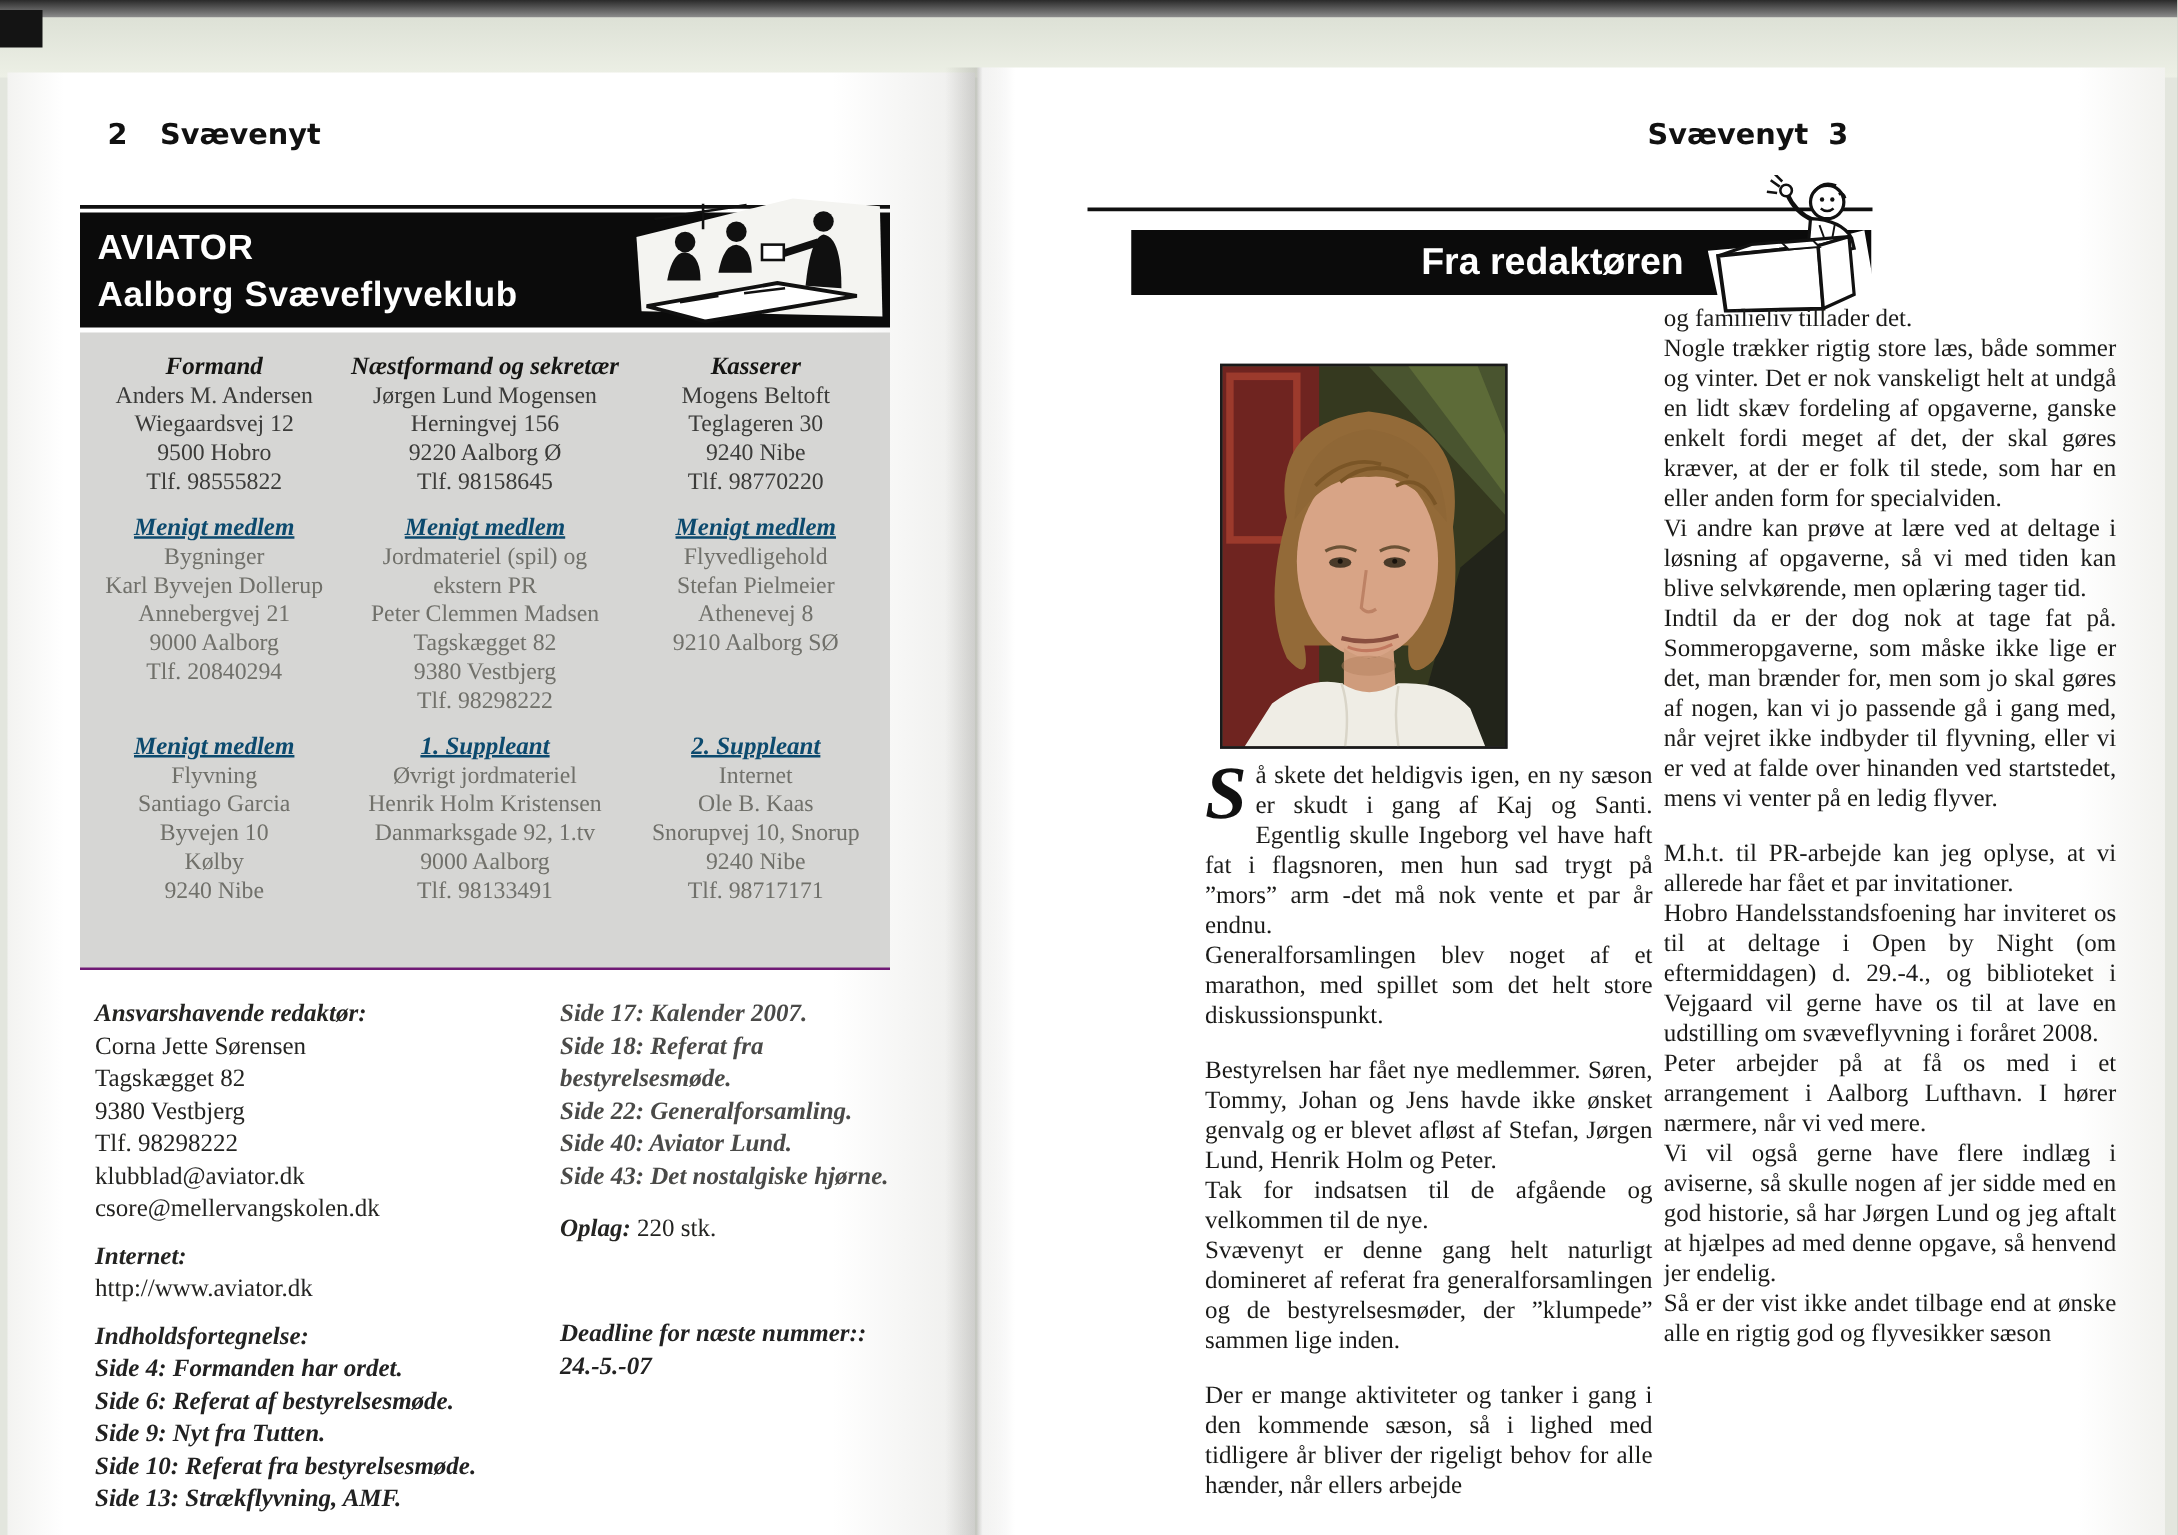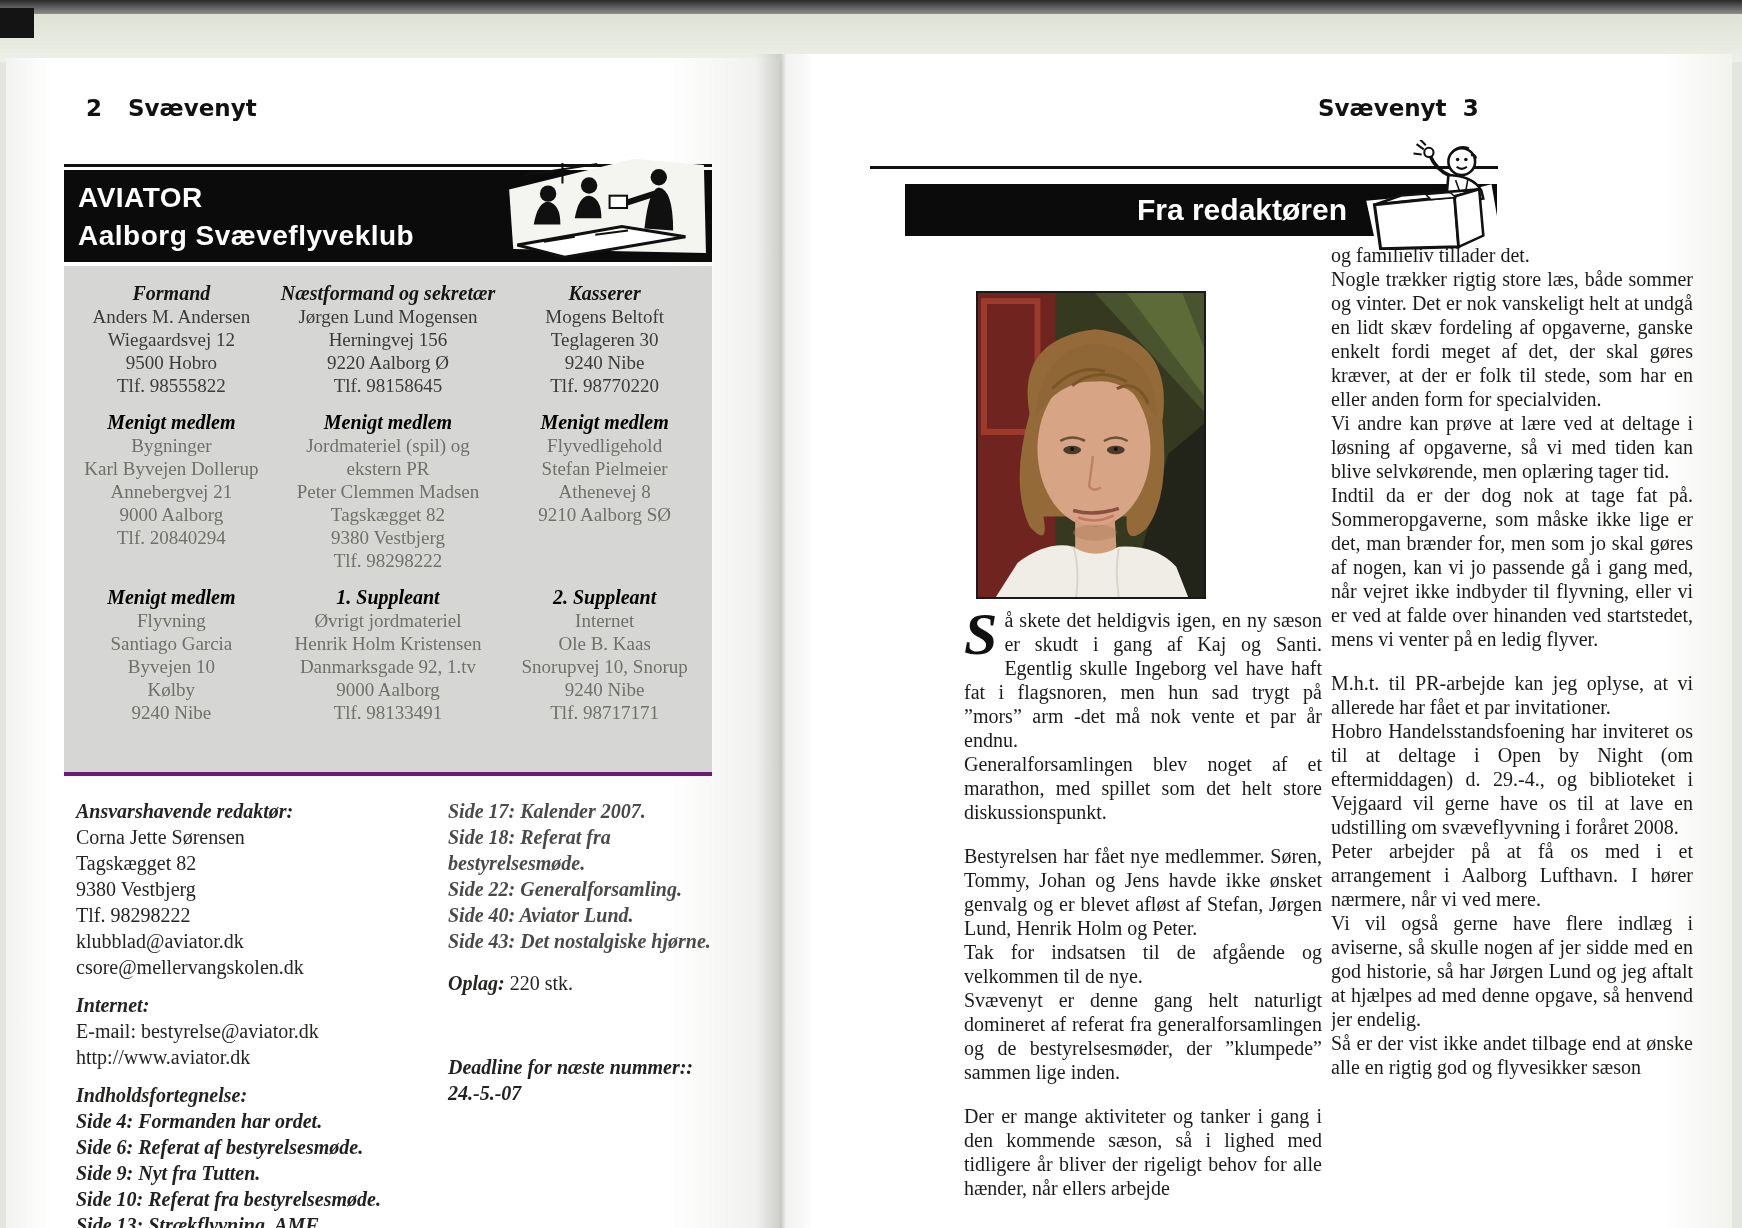--- a/index.html
+++ b/index.html
@@ -28,26 +28,26 @@
   
   .rule{position:absolute;background:#101010;}
   .rule-left{left:64px;top:164px;width:648px;height:3px;}
   .banner{position:absolute;background:#0b0b0b;color:#fff;font-family:"Liberation Sans",sans-serif;font-weight:bold;}
   .banner-left{left:64px;top:170px;width:648px;height:92px;}
   .banner-left .btxt{padding:9px 0 0 14px;font-size:28px;line-height:38px;letter-spacing:.5px;}
   .clipart-meeting{position:absolute;right:4px;top:-16px;width:205px;height:108px;}
 
   
   .board-box{position:absolute;left:64px;top:266px;width:648px;height:510px;background:#d6d6d4;
-        border-bottom:4px solid #701a75;display:grid;grid-template-columns:1fr 1.18fr 1fr;
+        border-bottom:2px solid #701a75;display:grid;grid-template-columns:1fr 1.18fr 1fr;
         padding:16px 8px 0;box-sizing:border-box;row-gap:14px;align-content:start;}
   .cell{text-align:center;font-size:19px;line-height:23px;}
   .cell .ct{font-weight:bold;font-style:italic;font-size:20px;}
   .cell.r1{color:#3b3b39;} .cell.r1 .ct{color:#151513;}
-  .cell.r2,.cell.r3{color:#70706a;} .cell.r2 .ct,.cell.r3 .ct{color:#000000;}
+  .cell.r2,.cell.r3{color:#70706a;} .cell.r2 .ct,.cell.r3 .ct{color:#0c4a6e;text-decoration:underline;}
 
   
   .col{position:absolute;font-size:20px;line-height:26px;color:#242422;}
   .col-la{left:76px;top:798px;width:340px;}
   .col-lb{left:448px;top:798px;width:300px;}
   .bi{font-weight:bold;font-style:italic;}
   .blockgap{margin-top:12px;}
   .toc-items .line{font-weight:bold;font-style:italic;color:#212121;}
   .toc2 .line{font-weight:bold;font-style:italic;color:#4a4a48;}
   .oplag{margin-top:16px;}
@@ -206,21 +206,20 @@
     <div>
         <div class="line">Corna Jette Sørensen</div>
         <div class="line">Tagskægget 82</div>
         <div class="line">9380 Vestbjerg</div>
         <div class="line">Tlf. 98298222</div>
         <div class="line">klubblad@aviator.dk</div>
         <div class="line">csore@mellervangskolen.dk</div>
       </div>
     <div class="bi blockgap">Internet:</div>
     <div>
-        <div class="line">E-mail: bestyrelse@aviator.dk</div>
         <div class="line">http://www.aviator.dk</div>
       </div>
     <div class="bi blockgap">Indholdsfortegnelse:</div>
     <div class="toc-items">
         <div class="line">Side 4: Formanden har ordet.</div>
         <div class="line">Side 6: Referat af bestyrelsesmøde.</div>
         <div class="line">Side 9: Nyt fra Tutten.</div>
         <div class="line">Side 10: Referat fra bestyrelsesmøde.</div>
         <div class="line">Side 13: Strækflyvning, AMF.</div>
       </div>

